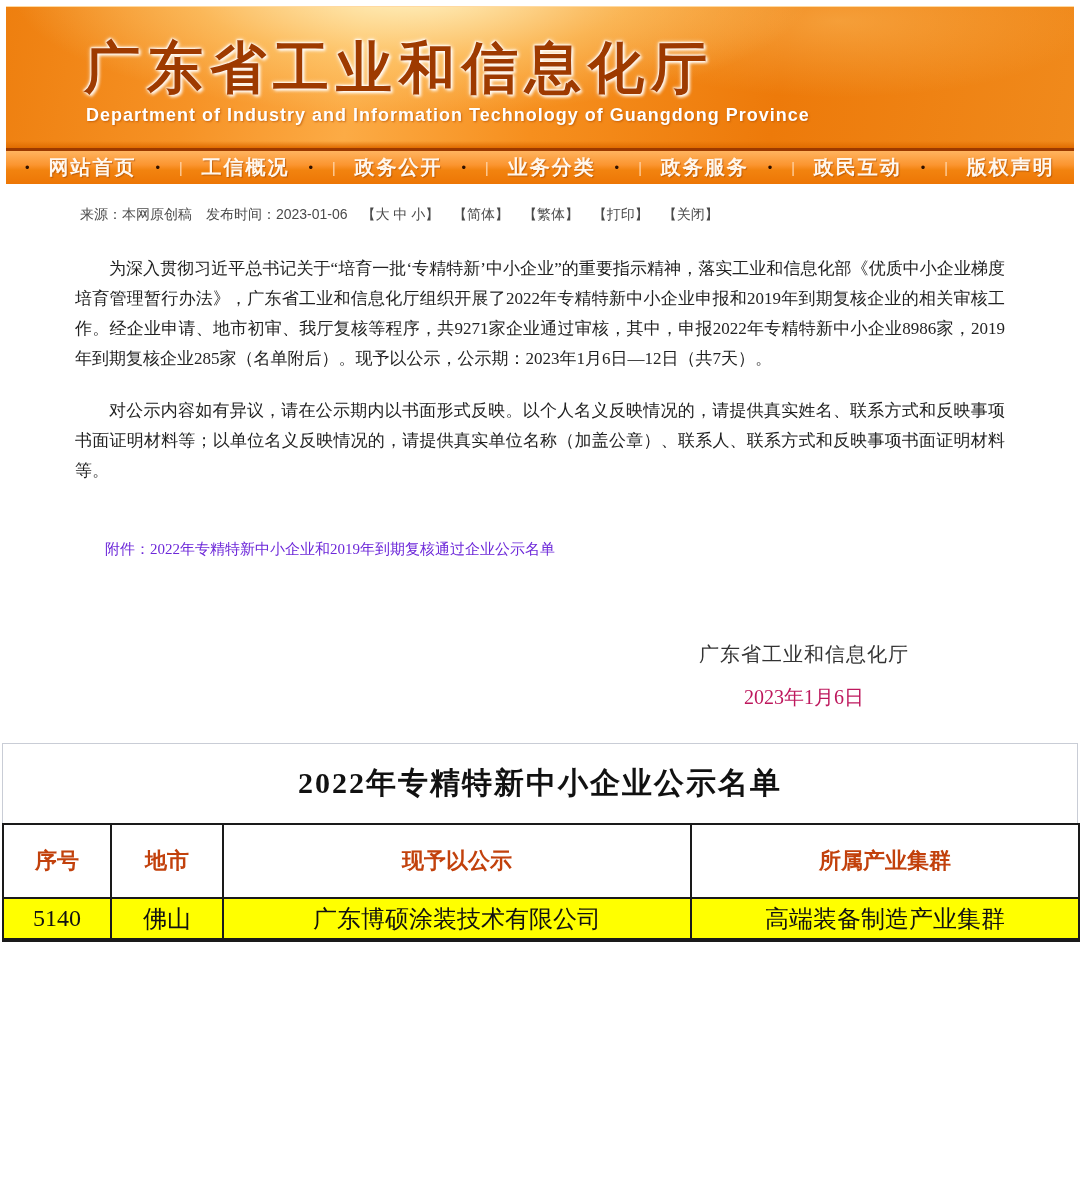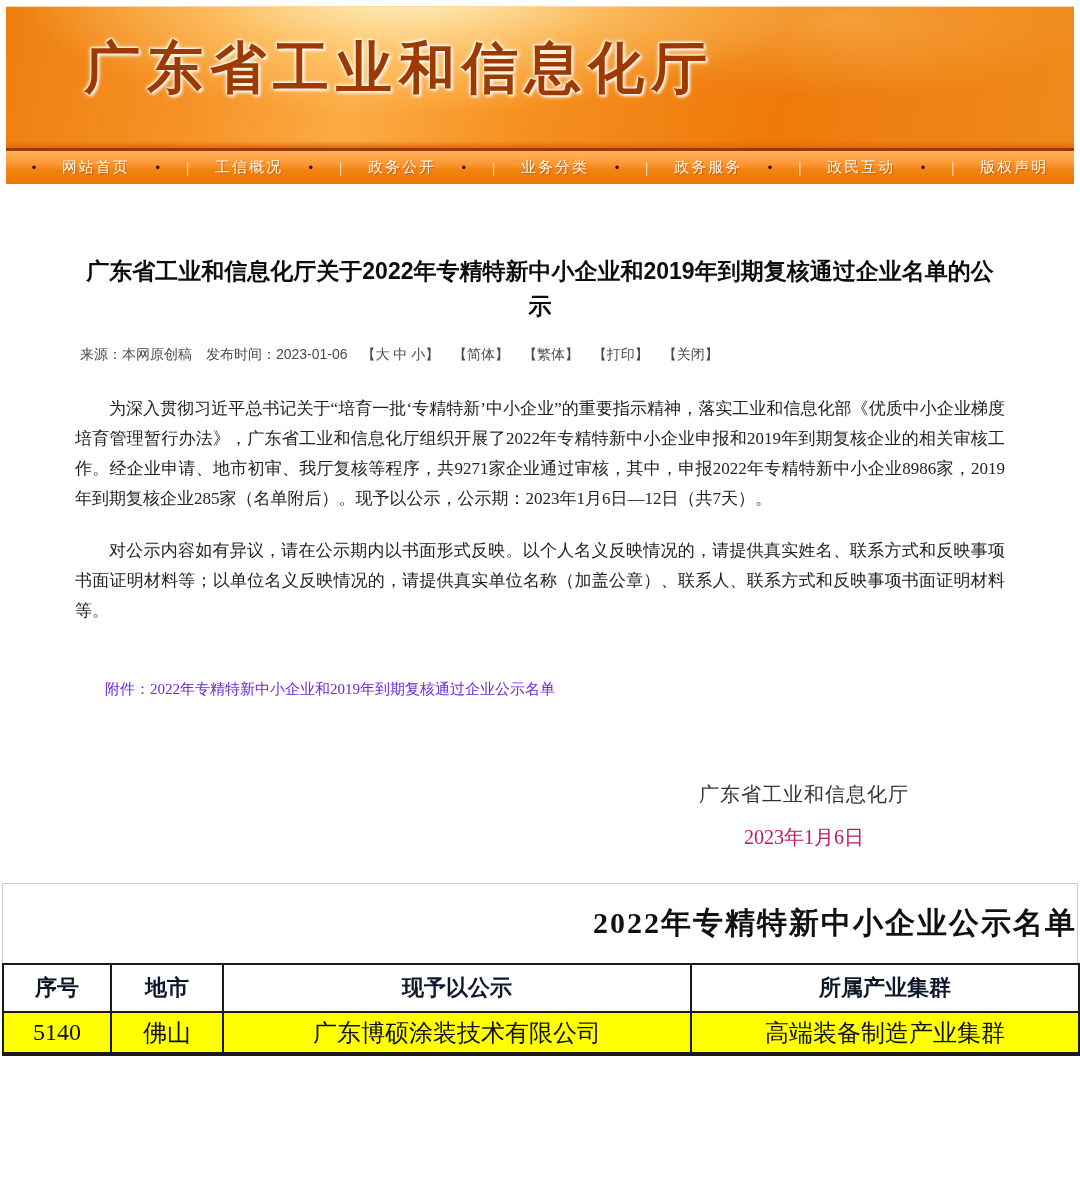--- a/index.html
+++ b/index.html
@@ -39,21 +39,21 @@
 
   
   .nav {
     margin:0 6px; height:36px;
     border-top:3px solid #9c3a00;
     background:linear-gradient(180deg, #ffb45f 0%, #fb9530 42%, #f2830f 58%, #ed7605 100%);
     display:flex; align-items:center; justify-content:space-evenly;
     font-family:"Liberation Sans","DejaVu Sans",sans-serif;
   }
   .nav-item {
-    color:#fff7ee; font-size:15px; font-weight:normal; letter-spacing:2px;
+    color:#fff7ee; font-size:20px; font-weight:bold; letter-spacing:2px;
     text-shadow:1px 1px 1px rgba(160,70,0,.6); cursor:pointer; white-space:nowrap;
   }
   .nav-dot { color:#2e1000; font-size:13px; }
   .nav-pipe { color:#ffd9b2; font-size:14px; }
 
   
   .article { width:930px; margin:0 auto; }
   .article-title {
     margin-top:70px; text-align:center;
     font-family:"Liberation Sans","DejaVu Sans",sans-serif;
@@ -87,50 +87,51 @@
   .list-heading-box {
     border:1px solid #c9cdd6; border-bottom:none; height:78px;
     display:flex; align-items:center; justify-content:center;
   }
   .list-heading {
     font-family:"Liberation Serif","DejaVu Serif",serif; font-weight:bold;
     font-size:37px; color:#111; letter-spacing:1px; white-space:nowrap;
   }
   .list-subheading-box {
     border:1px solid #c9cdd6; border-bottom:none; height:80px;
-    display:flex; align-items:center; justify-content:flex-end;
+    display:flex; align-items:center; justify-content:center;
   }
   .list-subheading {
     font-family:"Liberation Serif","DejaVu Serif",serif; font-weight:bold;
     font-size:30px; color:#111; letter-spacing:2px;
   }
   table.company-table {
     width:100%; border-collapse:collapse; table-layout:fixed;
     border:2px solid #1a1a1a; border-bottom-width:4px;
   }
   table.company-table th {
-    border:2px solid #1a1a1a; height:48px; background:#fff;
-    font-family:"Liberation Sans","DejaVu Sans",sans-serif;
-    font-weight:bold; font-size:22px; color:#0f172a; text-align:center;
+    border:2px solid #1a1a1a; height:74px; background:#fff;
+    font-family:"Liberation Sans","DejaVu Sans",sans-serif;
+    font-weight:bold; font-size:22px; color:#c2410c; text-align:center;
   }
   table.company-table td {
     border:2px solid #1a1a1a; height:42px; background:#ffff00;
     font-family:"Liberation Serif","DejaVu Serif",serif;
     font-size:24px; color:#111; text-align:center;
   }
   .col-seq { width:108px; } .col-city { width:112px; }
   .col-company { width:468px; } .col-cluster { width:388px; }
 </style>
 </head>
 <body>
 
 <div class="page">
 
   <div class="banner">
     <div class="banner-title">广东省工业和信息化厅</div>
+    <div class="banner-subtitle">Department of Industry and Information Technology of Guangdong Province</div>
   </div>
 
   <div class="nav">
     <span class="nav-dot">•</span>
     <span class="nav-item">网站首页</span>
     <span class="nav-dot">•</span>
     <span class="nav-pipe">|</span>
     <span class="nav-item">工信概况</span>
     <span class="nav-dot">•</span>
     <span class="nav-pipe">|</span>
@@ -143,21 +144,20 @@
     <span class="nav-item">政务服务</span>
     <span class="nav-dot">•</span>
     <span class="nav-pipe">|</span>
     <span class="nav-item">政民互动</span>
     <span class="nav-dot">•</span>
     <span class="nav-pipe">|</span>
     <span class="nav-item">版权声明</span>
   </div>
 
   <div class="article">
-    <h1 class="article-title">广东省工业和信息化厅关于2022年专精特新中小企业和2019年到期复核通过企业名单的公示</h1>
 
     <div class="meta">
       <span>来源：本网原创稿</span>
       <span style="margin-right:0;">发布时间：</span><span style="margin-left:0;">2023-01-06</span>
       <span class="ctrl">【大 中 小】</span>
       <span class="ctrl">【简体】</span>
       <span class="ctrl">【繁体】</span>
       <span class="ctrl">【打印】</span>
       <span class="ctrl">【关闭】</span>
     </div>

